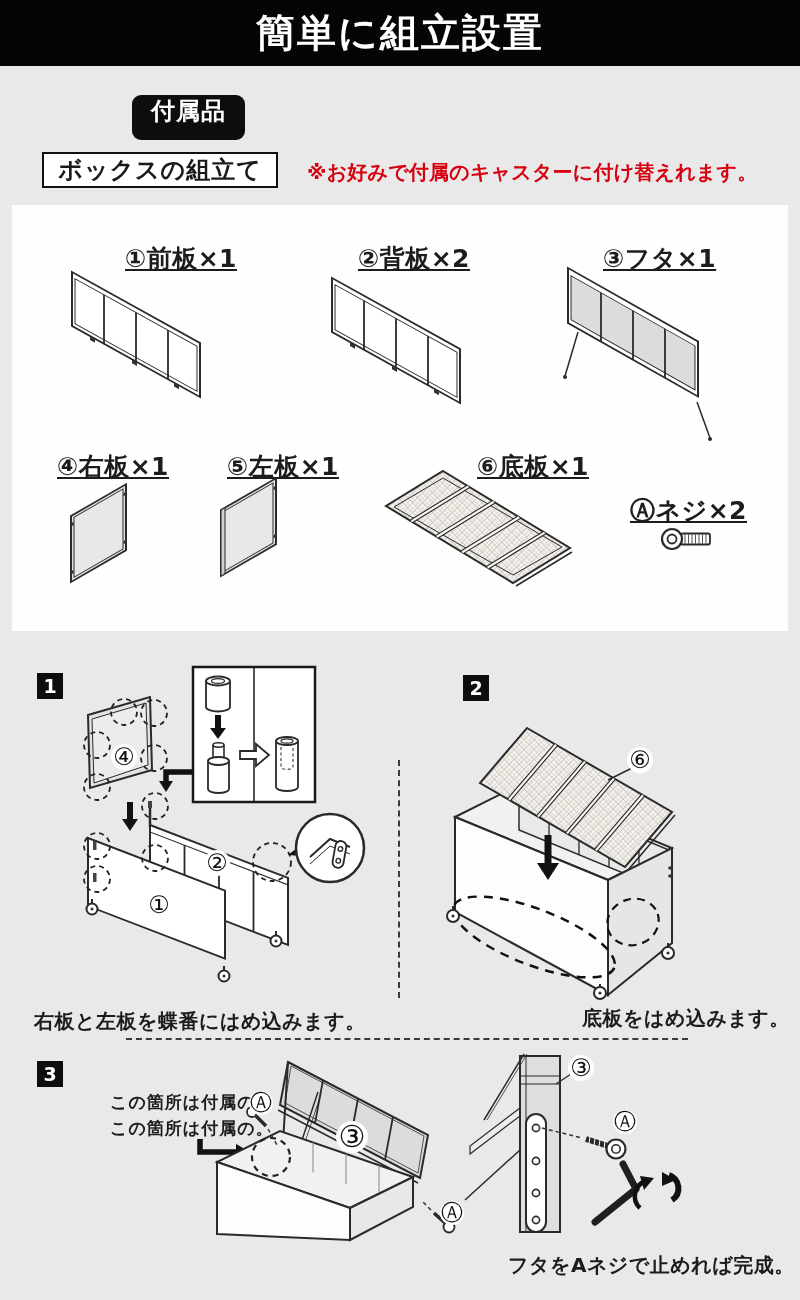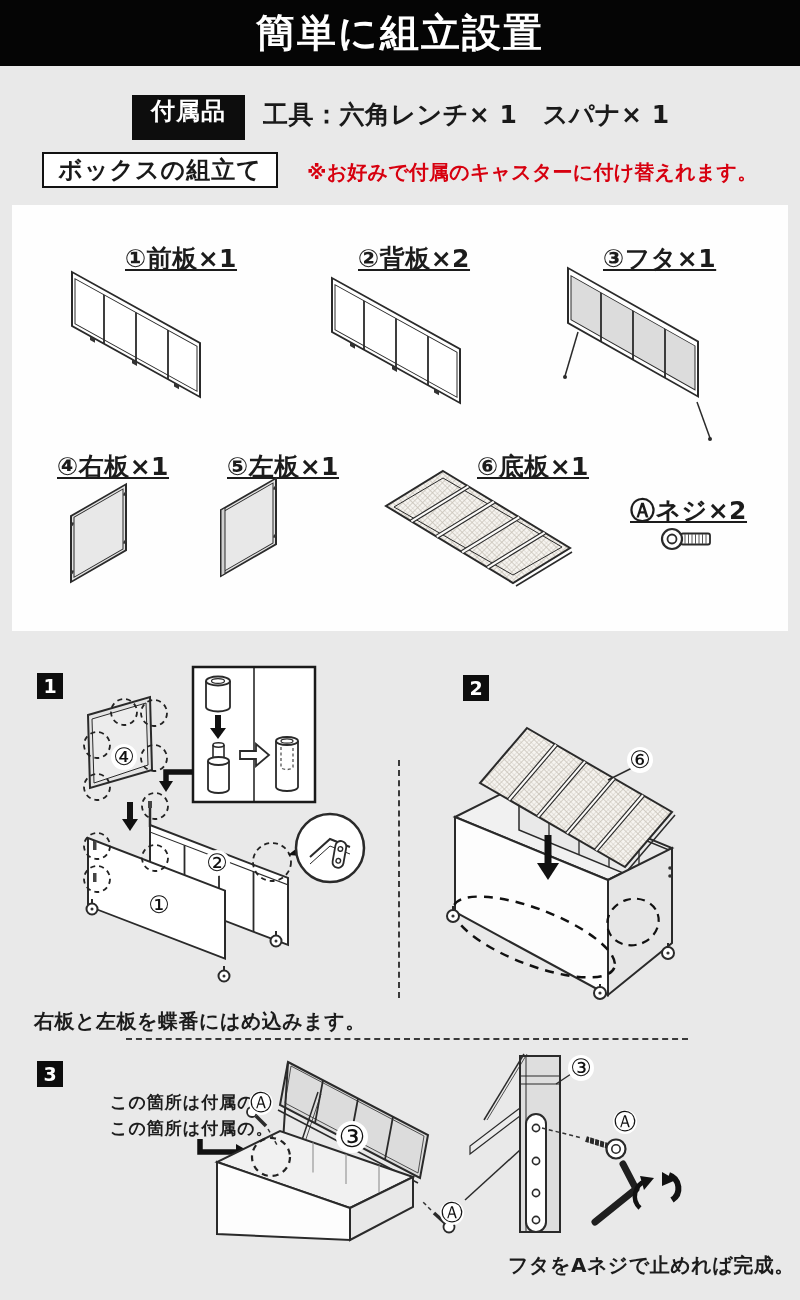--- a/index.html
+++ b/index.html
@@ -9,21 +9,21 @@
     font-family:"DejaVu Sans","Liberation Sans",sans-serif;
     color:#1a1a1a;
   }
   .abs{position:absolute;}
   
   .header-bar{left:0;top:0;width:800px;height:66px;background:#050505;}
   .header-title{left:0;top:0;width:800px;height:66px;line-height:66px;text-align:center;
     color:#fff;font-size:39px;font-weight:700;letter-spacing:2px;}
   
   .acc-badge{left:132px;top:95px;width:113px;height:45px;background:#0d0d0d;color:#fff;
-    font-size:24px;font-weight:700;text-align:center;line-height:33px;letter-spacing:1px;}
+    font-size:24px;font-weight:700;text-align:center;line-height:33px;letter-spacing:1px;border-radius:9px;}
   .tools-text{left:263px;top:98px;font-size:25px;font-weight:700;letter-spacing:0.5px;}
   
   .asm-box{left:42px;top:152px;width:232px;height:32px;background:#fff;border:2px solid #111;
     font-size:24px;font-weight:700;text-align:center;line-height:32px;letter-spacing:1px;}
   .asm-note{left:307px;top:159px;font-size:20px;font-weight:700;color:#d7000f;letter-spacing:0.2px;}
   
   .parts-panel{left:12px;top:205px;width:776px;height:426px;background:#fefefe;}
   .part-label{font-size:25px;font-weight:600;letter-spacing:0.5px;color:#1c1c1c;text-decoration:underline;}
   
   .step-badge{width:26px;height:26px;background:#0d0d0d;color:#fff;font-size:19px;font-weight:700;
@@ -49,21 +49,20 @@
     </pattern>
   </defs>
 </svg>
 
 <div id="page">
 
   <div class="abs header-bar"></div>
   <div class="abs header-title">簡単に組立設置</div>
 
   <div class="abs acc-badge">付属品</div>
-  <div class="abs tools-text">工具：六角レンチ× 1　スパナ× 1</div>
 
   <div class="abs asm-box">ボックスの組立て</div>
   <div class="abs asm-note">※お好みで付属のキャスターに付け替えれます。</div>
 
   <div class="abs parts-panel"></div>
 
   <div class="abs part-label" style="left:125px;top:242px;">①前板×1</div>
   <div class="abs part-label" style="left:358px;top:242px;">②背板×2</div>
   <div class="abs part-label" style="left:603px;top:242px;">③フタ×1</div>
   <div class="abs part-label" style="left:57px;top:450px;">④右板×1</div>
@@ -304,20 +303,21 @@
       <line x1="160" y1="284" x2="160" y2="289" stroke="#2a2a2a" stroke-width="2"></line>
       <circle cx="160" cy="293" r="6" fill="#fff" stroke="#2a2a2a" stroke-width="2"></circle>
         <circle cx="160" cy="293" r="1.6" fill="#333"></circle>
       <line x1="228" y1="243" x2="228" y2="248" stroke="#2a2a2a" stroke-width="2"></line>
       <circle cx="228" cy="253" r="6" fill="#fff" stroke="#2a2a2a" stroke-width="2"></circle>
         <circle cx="228" cy="253" r="1.6" fill="#333"></circle>
     </g>
   </svg>
 
   <span class="abs marker m26" style="left:627px;top:747px;">⑥</span>
+  <div class="abs caption" style="left:582px;top:1005px;">底板をはめ込みます。</div>
 
   <div class="abs step-badge" style="left:37px;top:1061px;">3</div>
 
   <div class="abs note-line" style="left:110px;top:1091px;">この箇所は付属の</div>
   <div class="abs note-line" style="left:110px;top:1117px;">この箇所は付属の。</div>
 
   <svg class="abs" style="left:196px;top:1138px;" width="58" height="28" viewBox="0 0 58 28">
     <path d="M4 1 V14 H40" fill="none" stroke="#111" stroke-width="5.5"></path>
     <polygon points="40,6 40,22 54,14" fill="#111"></polygon>
   </svg>

